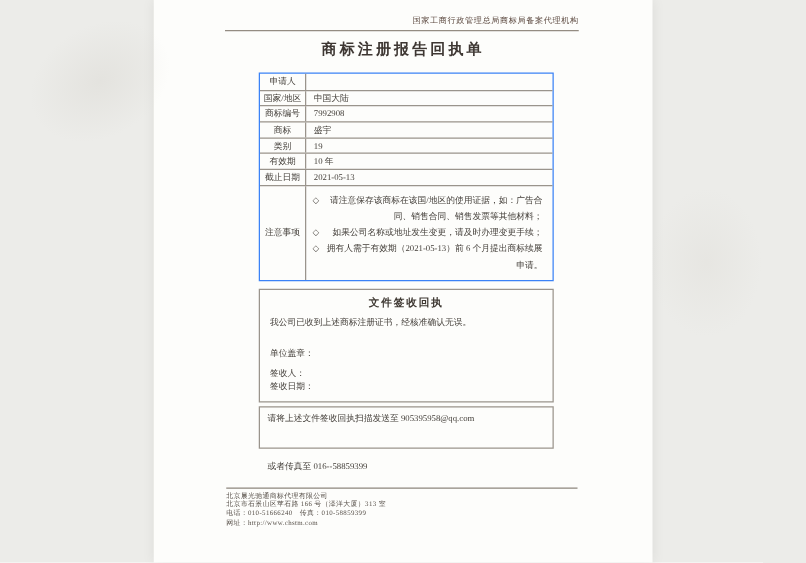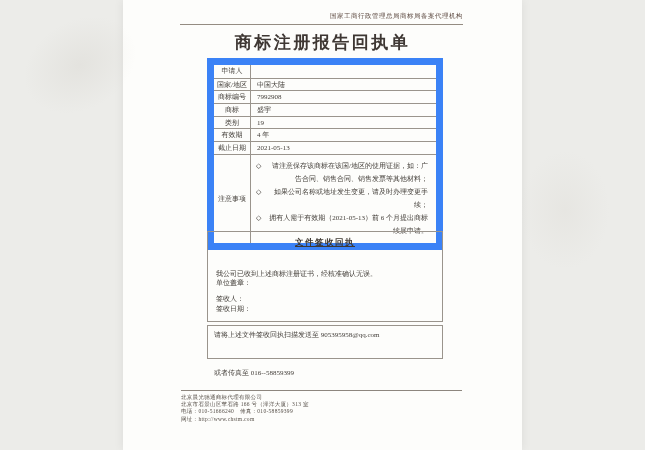--- a/index.html
+++ b/index.html
@@ -23,27 +23,27 @@
     background:radial-gradient(ellipse at center, rgba(200,195,185,0.15), rgba(200,195,185,0) 70%); }
 
   .agency {
     position:absolute; top:12px; left:180px; width:283px;
     text-align:right; font-size:6.5px; letter-spacing:0.5px;
     color:#5d4a41; padding-bottom:3px;
     border-bottom:1px solid #948c82;
   }
   .doc-title {
     position:absolute; top:31px; left:0; width:645px;
-    text-align:center; font-size:17px; font-weight:bold;
+    text-align:center; font-size:12px; font-weight:bold;
     letter-spacing:2.5px; color:#3e3733;
   }
 
   .info-table {
     position:absolute; top:58px; left:207px; width:236px;
-    border:7px solid #3b82f6; font-size:7px; color:#45403b;
+    border:1px solid #3b82f6; font-size:7px; color:#45403b;
   }
   .row { display:flex; border-top:1px solid #9a948c; }
   .row:first-child { border-top:none; }
   .row.simple { height:12.7px; }
   .cell.label {
     width:37px; flex:none; border-right:1px solid #9a948c;
     display:flex; align-items:center; justify-content:center;
     text-align:center; padding:1px;
   }
   .cell.value { flex:1; display:flex; align-items:center; padding-left:6px; }
@@ -53,23 +53,23 @@
   .note { display:flex; }
   .note .bullet { flex:none; width:10px; }
   .note .note-text { flex:1;text-align:right; }
 
   .receipt {
     position:absolute; top:231px; left:207px; width:236px; height:91px;
     border:1px solid #9a948c; font-size:7px; color:#45403b;
   }
   .receipt-title {
     text-align:center; margin-top:5px; font-size:8.5px; font-weight:bold;
-    text-decoration:underline; letter-spacing:1.5px; color:#3e3832;
+    letter-spacing:1.5px; color:#3e3832;
   }
-  .receipt-confirm { margin:20px 8px 0 8px; }
+  .receipt-confirm { margin:4px 8px 0 8px; }
   .receipt-seal { position:absolute; left:8px; top:46px;text-align:right; }
   .receipt-sign { position:absolute; left:8px; bottom:7px; line-height:9.5px; }
 
   .remarks {
     position:absolute; top:325px; left:207px; width:236px; height:34px;
     border:1px solid #9a948c; display:flex; font-size:7px; color:#45403b;
   }
   .remarks .cell.value {
     display:flex; flex-direction:column; justify-content:space-between;
     align-items:flex-start; padding:4px 4px 4px 6px;gap:28px;
@@ -109,21 +109,21 @@
     <div class="row simple">
       <div class="cell label">商标</div>
       <div class="cell value">盛宇</div>
     </div>
     <div class="row simple">
       <div class="cell label">类别</div>
       <div class="cell value">19</div>
     </div>
     <div class="row simple">
       <div class="cell label">有效期</div>
-      <div class="cell value">4 年</div>
+      <div class="cell value">10 年</div>
     </div>
     <div class="row simple">
       <div class="cell label">截止日期</div>
       <div class="cell value">2021-05-13</div>
     </div>
     <div class="row notes">
       <div class="cell label">注意事项</div>
       <div class="cell value">
         <div class="note">
           <span class="bullet">◇</span>

